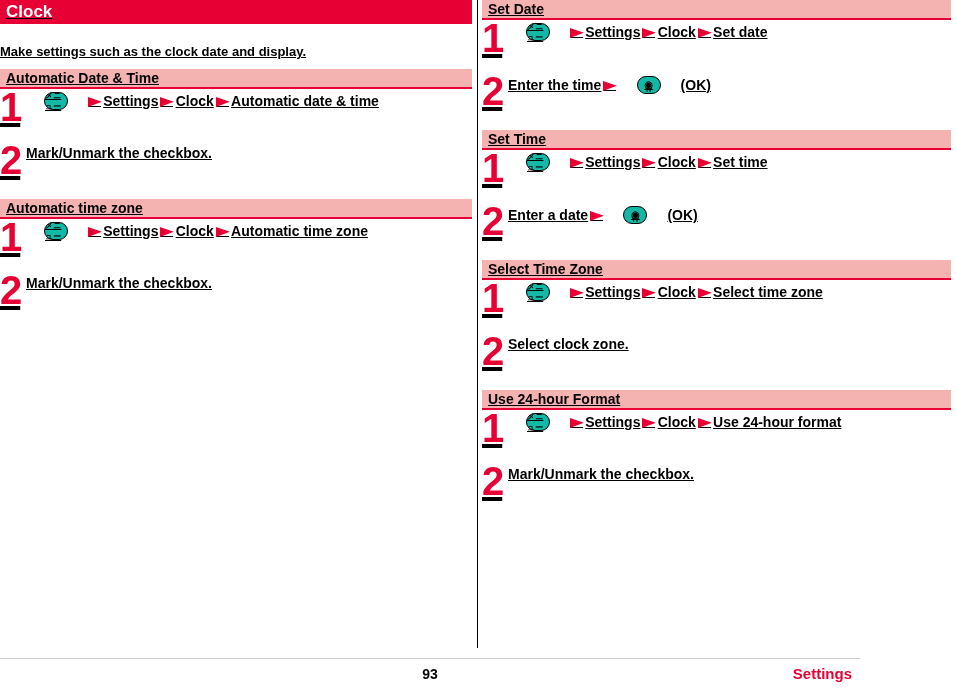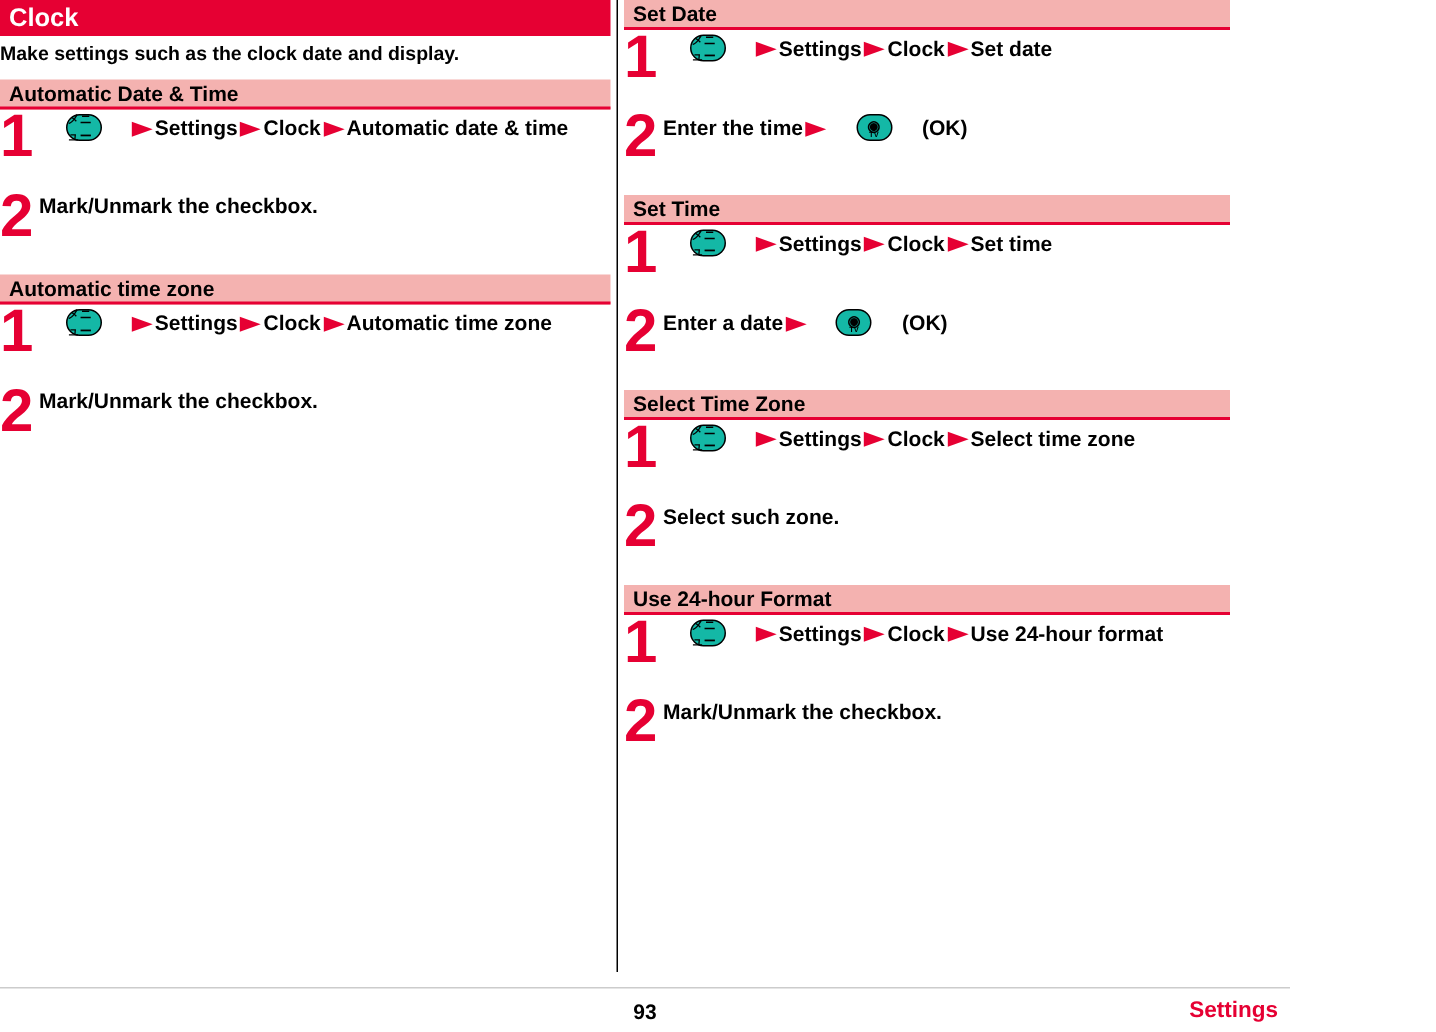--- a/index.html
+++ b/index.html
@@ -8,22 +8,23 @@
       width: 957px;
       height: 688px;
       position: relative;
       background: white;
     }
     .columns {
       display: flex;
       height: 648px;
     }
     .col-left, .col-right {
-      width: 412px;
+      width: 478px;
       padding: 0;
+      text-decoration: underline;
     }
     .col-left { border-right: 1px solid #000; }
     .title-red {
       background: #e60033;
       color: white;
       font-weight: bold;
       font-size: 17px;
       padding: 2px 6px;
       width: 99%;
     }
@@ -33,21 +34,21 @@
       font-weight: bold;
       font-size: 14px;
       padding: 1px 6px;
       width: 99%;
       border-bottom: 2px solid #e60033;
       margin-top: 4px;
     }
     .intro {
       font-size: 13px;
       font-weight: bold;
-      padding: 4px 0 6px 0;
+      padding: 20px 0 6px 0;
     }
     .step {
       display: flex;
       align-items: flex-start;
       padding: 1px 0 18px 0;
     }
     .step-num {
       color: #e60033;
       font-weight: bold;
       font-size: 40px;
@@ -229,21 +230,21 @@
         <span>Settings</span>
         <span class="arrow">▶</span>
         <span>Clock</span>
         <span class="arrow">▶</span>
         <span>Select time zone</span>
       </div>
     </div>
     <div class="step">
       <div class="step-num">2</div>
       <div class="step-body">
-        <span>Select such zone.</span>
+        <span>Select clock zone.</span>
       </div>
     </div>
 
     <div class="subtitle-pink">Use 24-hour Format</div>
     <div class="step">
       <div class="step-num">1</div>
       <div class="step-body">
         <span class="btn-icon">メニュー</span>
         <span class="arrow">▶</span>
         <span>Settings</span>

